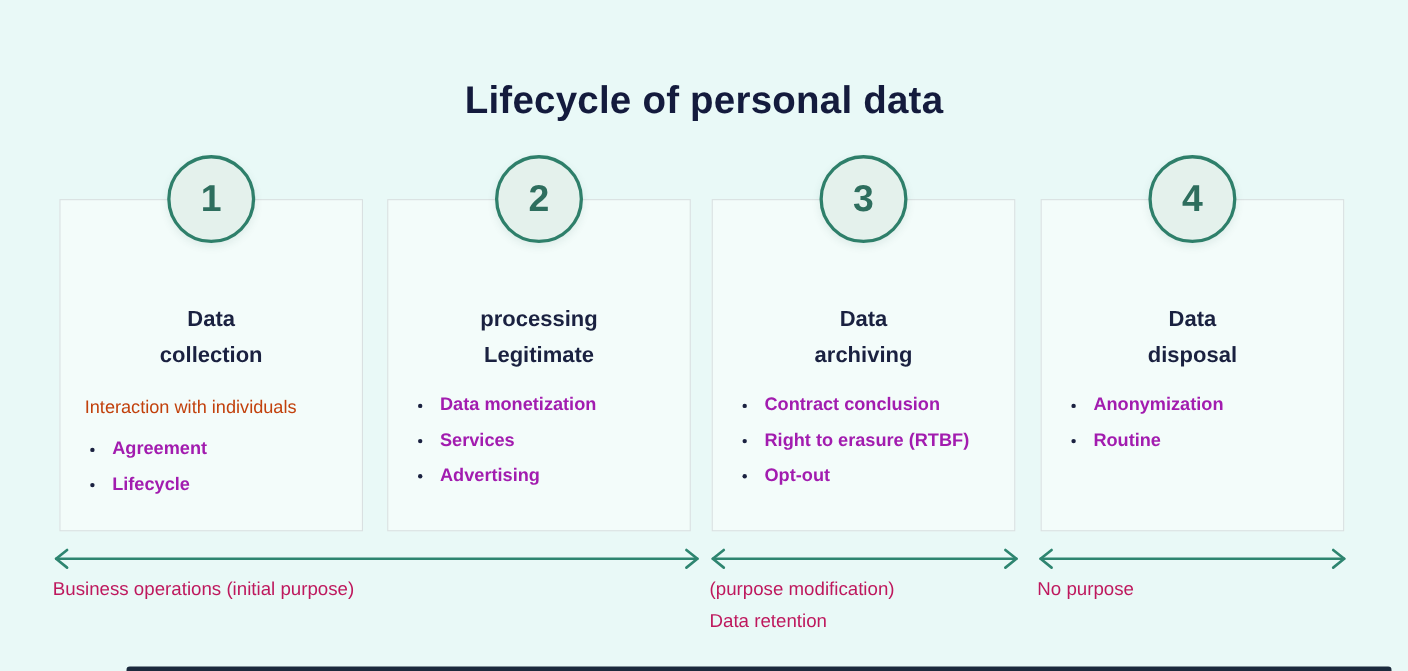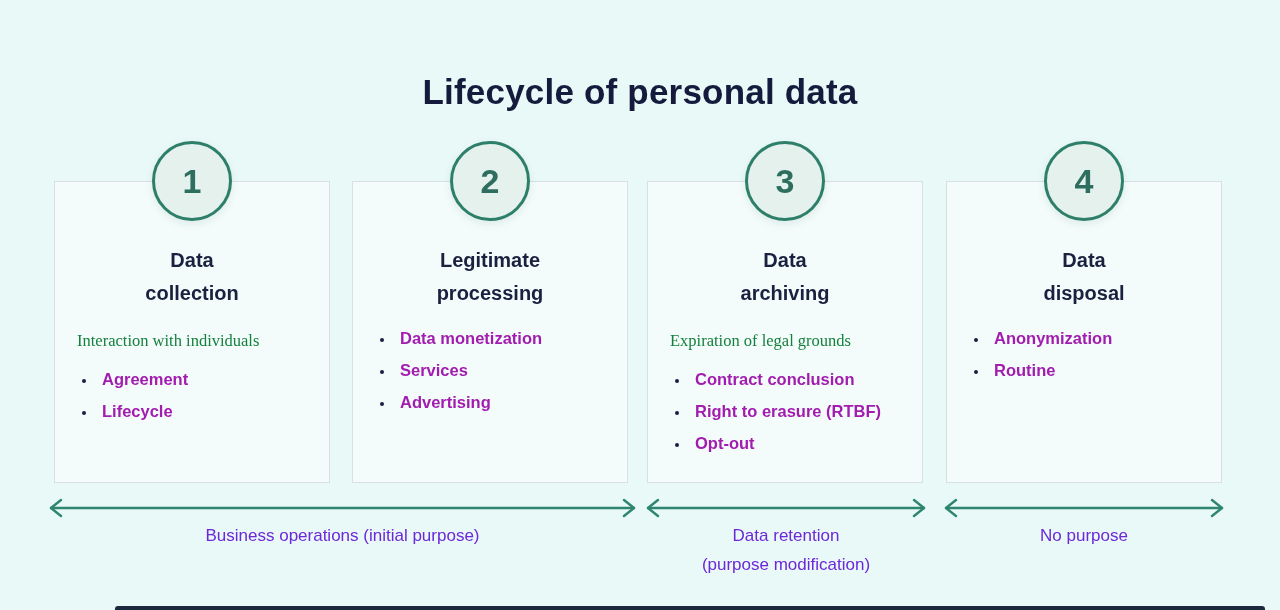--- a/index.html
+++ b/index.html
@@ -52,33 +52,32 @@
     border: 3px solid #2e7f6a;
     display: flex;
     align-items: center;
     justify-content: center;
     font-size: 34px;
     font-weight: 700;
     color: #2e6e5e;
     box-shadow: 0 3px 8px rgba(40, 90, 80, 0.10);
   }
   .stage-heading {
-    margin-top: 62px;
+    margin-top: 92px;
     text-align: center;
     font-size: 20px;
     font-weight: 700;
     line-height: 33px;
     color: #1a2140;
   }
   .stage-subtitle {
     margin: 21px 18px 0 22px;
     font-size: 16.5px;
     font-weight: 400;
-    color: #15803d;
-    font-family: Liberation Serif, serif;
+    color: #c2410c;
   }
   .stage-bullets {
     margin: 12px 0 0 0;
     padding-left: 42px;
     list-style: disc outside;
     color: #1a2140;
   }
   .stage-bullets li {
     font-size: 16.5px;
     font-weight: 600;
@@ -96,25 +95,25 @@
     height: 20px;
   }
   .phase-arrow.pos-0 { left: 48px;  width: 589px; }
   .phase-arrow.pos-1 { left: 645px; width: 282px; }
   .phase-arrow.pos-2 { left: 943px; width: 282px; }
   .phase-arrow svg { display: block; }
 
   .phase-label {
     position: absolute;
     top: 521px;
-    text-align: center;
+    text-align: left;
     font-size: 17px;
     font-weight: 500;
     line-height: 29px;
-    color: #6d28d9;
+    color: #be185d;
   }
   .phase-label.pos-0 { left: 48px;  width: 589px; }
   .phase-label.pos-1 { left: 645px; width: 282px; }
   .phase-label.pos-2 { left: 943px; width: 282px; }
 
   .bottom-edge-bar {
     position: absolute;
     left: 115px;
     top: 606px;
     width: 1150px;
@@ -141,39 +140,38 @@
     <li>Agreement</li>
     <li>Lifecycle</li>
   </ul>
 </div>
 
 <div class="stage-card pos-1">
   <div class="stage-badge">
     <span>2</span>
   </div>
   <div class="stage-heading">
+    <div>processing</div>
     <div>Legitimate</div>
-    <div>processing</div>
   </div>
   <ul class="stage-bullets">
     <li>Data monetization</li>
     <li>Services</li>
     <li>Advertising</li>
   </ul>
 </div>
 
 <div class="stage-card pos-2">
   <div class="stage-badge">
     <span>3</span>
   </div>
   <div class="stage-heading">
     <div>Data</div>
     <div>archiving</div>
   </div>
-  <div class="stage-subtitle">Expiration of legal grounds</div>
   <ul class="stage-bullets">
     <li>Contract conclusion</li>
     <li>Right to erasure (RTBF)</li>
     <li>Opt-out</li>
   </ul>
 </div>
 
 <div class="stage-card pos-3">
   <div class="stage-badge">
     <span>4</span>
@@ -207,20 +205,20 @@
     <path d="M13 2 L3 10 L13 18"></path>
     <path d="M3 10 L279 10"></path>
     <path d="M269 2 L279 10 L269 18"></path>
   </svg>
 </div>
 
 <div class="phase-label pos-0">
   <div>Business operations (initial purpose)</div>
 </div>
 <div class="phase-label pos-1">
+  <div>(purpose modification)</div>
   <div>Data retention</div>
-  <div>(purpose modification)</div>
 </div>
 <div class="phase-label pos-2">
   <div>No purpose</div>
 </div>
 
 <div class="bottom-edge-bar"></div>
 
 </body></html>

